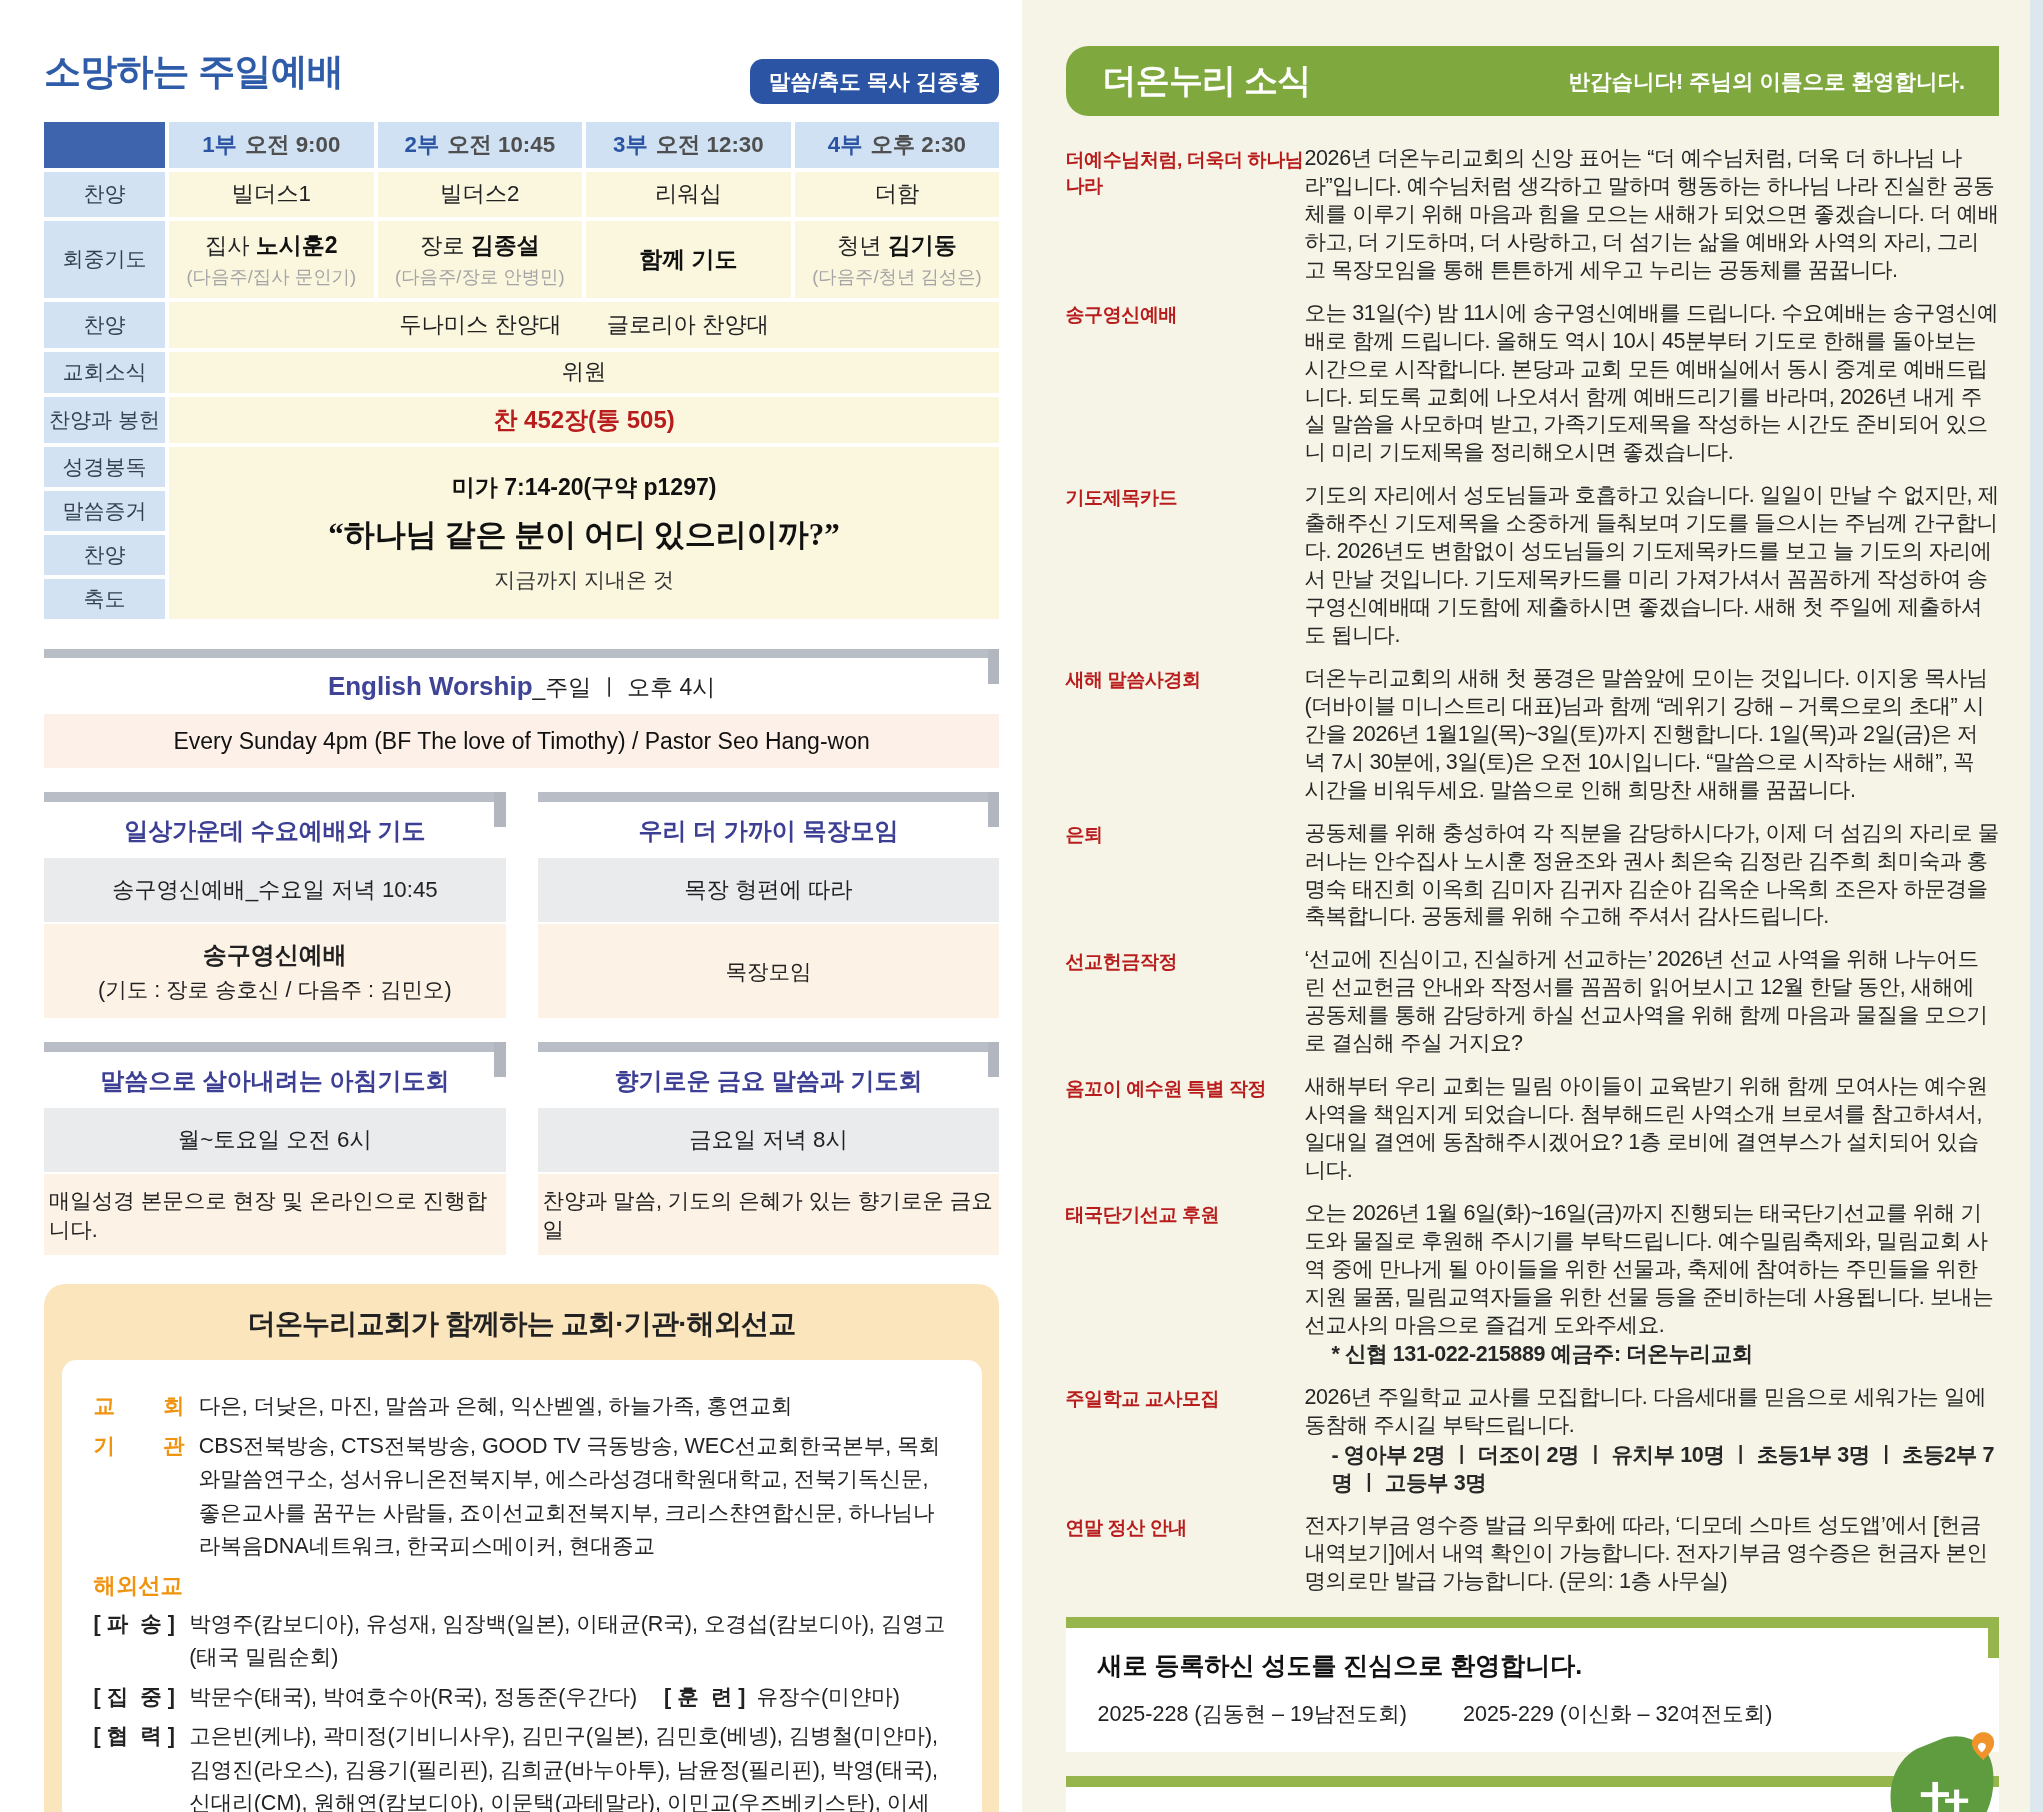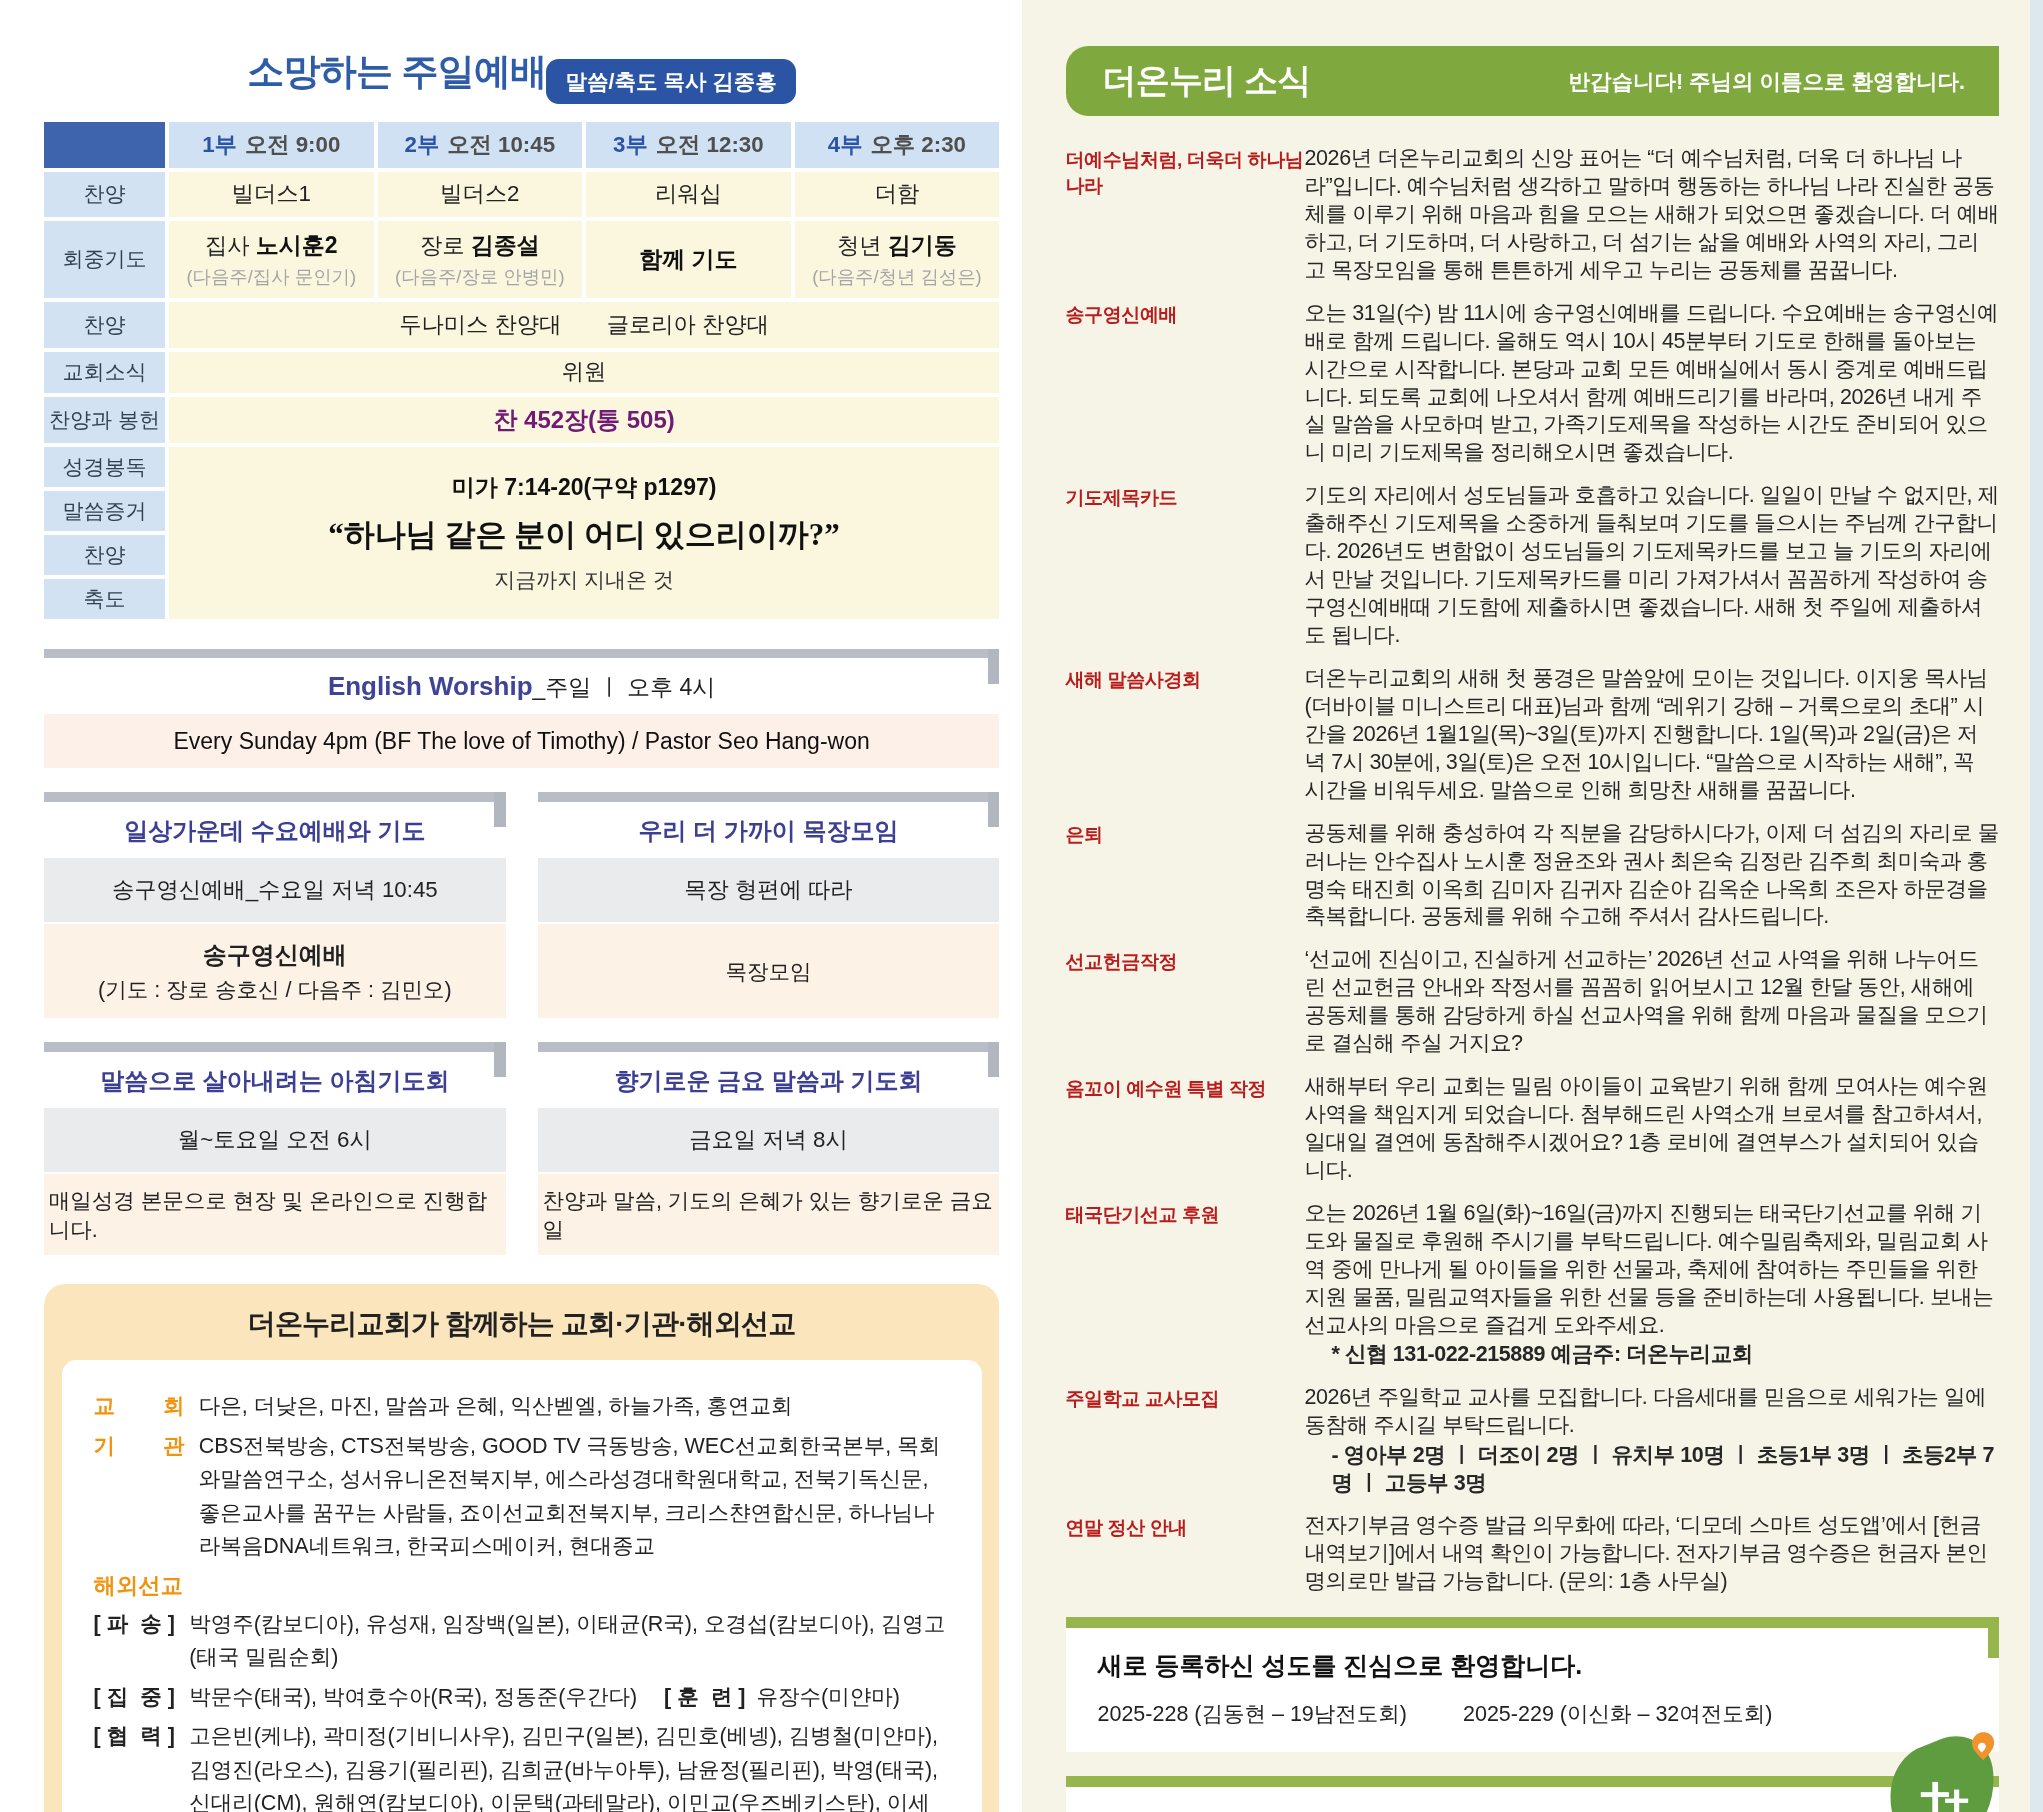--- a/index.html
+++ b/index.html
@@ -2,37 +2,37 @@
 <html style="font-size:12.8px"><head>
 <meta charset="utf-8">
 <style>
   * { margin:0; padding:0; box-sizing:border-box; }
   body { font-family:"Liberation Sans","DejaVu Sans",sans-serif; background:#fff; }
   .sheet { position:relative; width:2043px; height:1812px; display:flex; overflow:hidden; background:#fff; }
   .edge-strip { position:absolute; right:0; top:0; width:12.8px; height:100%; background:#dde8ee; }
 
   
   .page-left { width:1022px; height:100%; background:#ffffff; padding:37px 22.3px 0 44px; }
-  .lp-head { display:flex; justify-content:center; align-items:flex-start; }
+  .lp-head { display:flex; justify-content:space-between; align-items:flex-start; }
   .lp-title { font-size:37px; font-weight:bold; color:#2e5ca8; letter-spacing:-0.8px; padding-top:9.6px;}
   .badge { background:#2b55a4; color:#fff; font-size:21.5px; font-weight:bold; border-radius:12.8px; padding:8px 19px; margin-top:22.3px; }
 
   .wtable { margin-top:17.6px; display:grid; grid-template-columns:121px repeat(4,1fr); gap:4px;
             grid-template-rows:46px 45px 77px 46px 41px 46px 40px 40px 40px 40px; }
   .wtable > div { display:flex; flex-direction:column; align-items:center; justify-content:center; text-align:center; }
   .hd0 { background:#3d64ad; }
   .hd  { background:#cfe1f2; flex-direction:row !important; gap:8px; }
   .hd .no { font-size:22.3px; font-weight:bold; color:#2b55a4; }
   .hd .time { font-size:22.3px; font-weight:600; color:#4f4f4f; }
   .lbl { background:#d3e2f2; font-size:21px; color:#33404f; }
   .cell { background:#fbf7df; font-size:22.3px; color:#222; }
   .cell .pre { font-size:22.3px; color:#222; }
   .cell .name { font-size:23px; font-weight:bold; color:#111; }
   .cell .sub { font-size:18.4px; color:#a5a5a5; margin-top:3.2px; }
-  .cell.bold, .bold-v { font-weight:bold; font-size:24px; color:#701a75; }
+  .cell.bold, .bold-v { font-weight:bold; font-size:24px; color:#b91c1c; }
   .choir-span { background:#fbf7df; flex-direction:row !important; }
   .choir-span span { width:25%; font-size:22.3px; color:#222; }
   .scripture { background:#fbf7df; }
   .scr-ref { font-size:23px; font-weight:bold; color:#111; }
   .scr-quote { font-family:"Liberation Serif","DejaVu Serif",serif; font-size:31px; font-weight:bold; color:#111; margin-top:11.2px; }
   .scr-sub { font-size:21px; color:#333; margin-top:9.6px; }
 
   .gbar { height:9.6px; background:#b9bdc6; position:relative; }
   .gbar::after { content:""; position:absolute; right:0; top:0; width:11.2px; height:35px; background:#b2b6bf; }
   .eng { margin-top:30px; }

